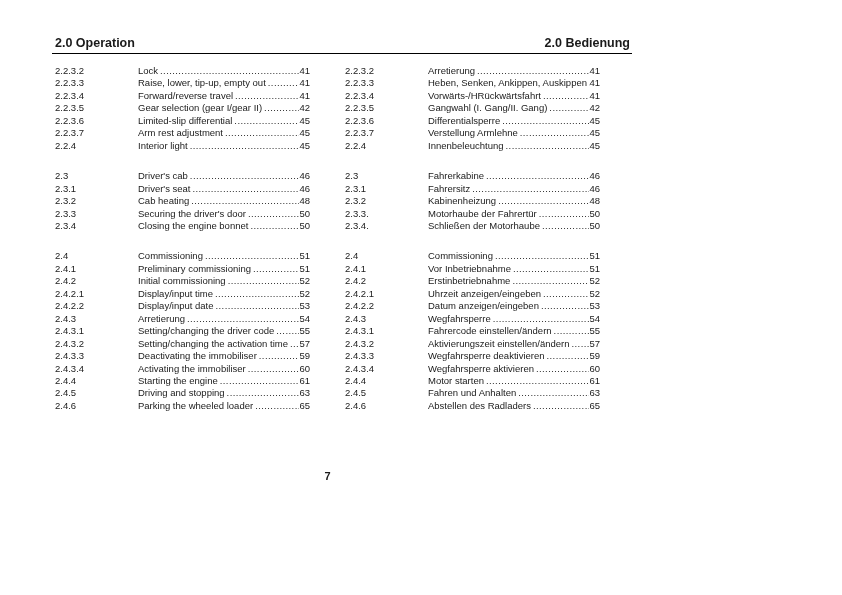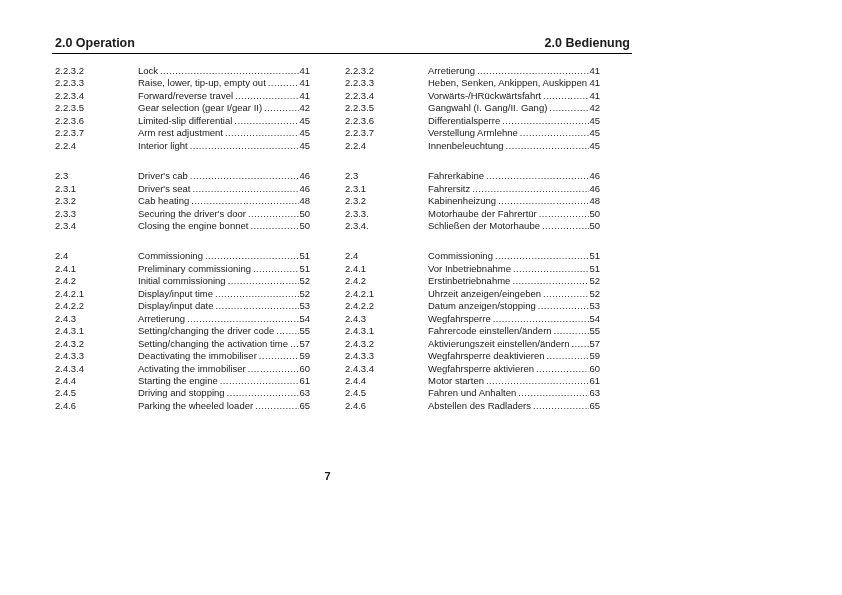--- a/index.html
+++ b/index.html
@@ -344,21 +344,21 @@
     <span class="toc-page">52</span>
   </div>
         <div class="toc-row">
     <span class="toc-num">2.4.2.1</span>
     <span class="toc-title">Uhrzeit anzeigen/eingeben</span>
     <span class="toc-leader"></span>
     <span class="toc-page">52</span>
   </div>
         <div class="toc-row">
     <span class="toc-num">2.4.2.2</span>
-    <span class="toc-title">Datum anzeigen/stopping</span>
+    <span class="toc-title">Datum anzeigen/eingeben</span>
     <span class="toc-leader"></span>
     <span class="toc-page">53</span>
   </div>
         <div class="toc-row">
     <span class="toc-num">2.4.3</span>
     <span class="toc-title">Wegfahrsperre</span>
     <span class="toc-leader"></span>
     <span class="toc-page">54</span>
   </div>
         <div class="toc-row">

